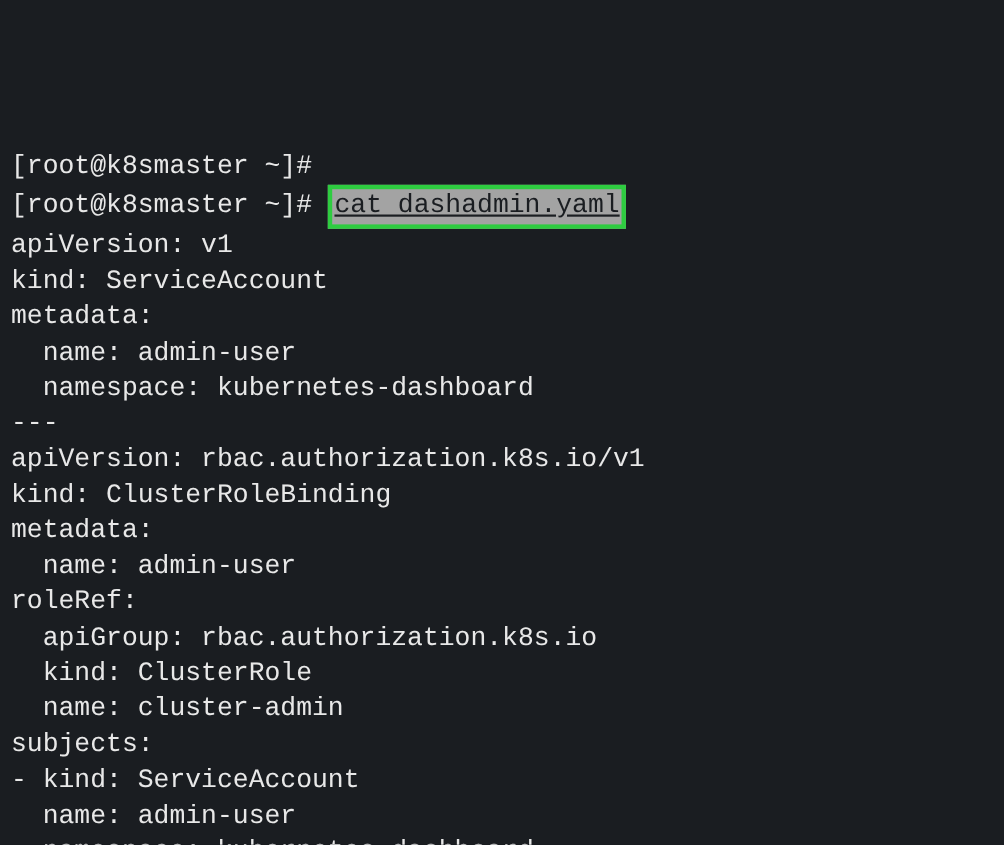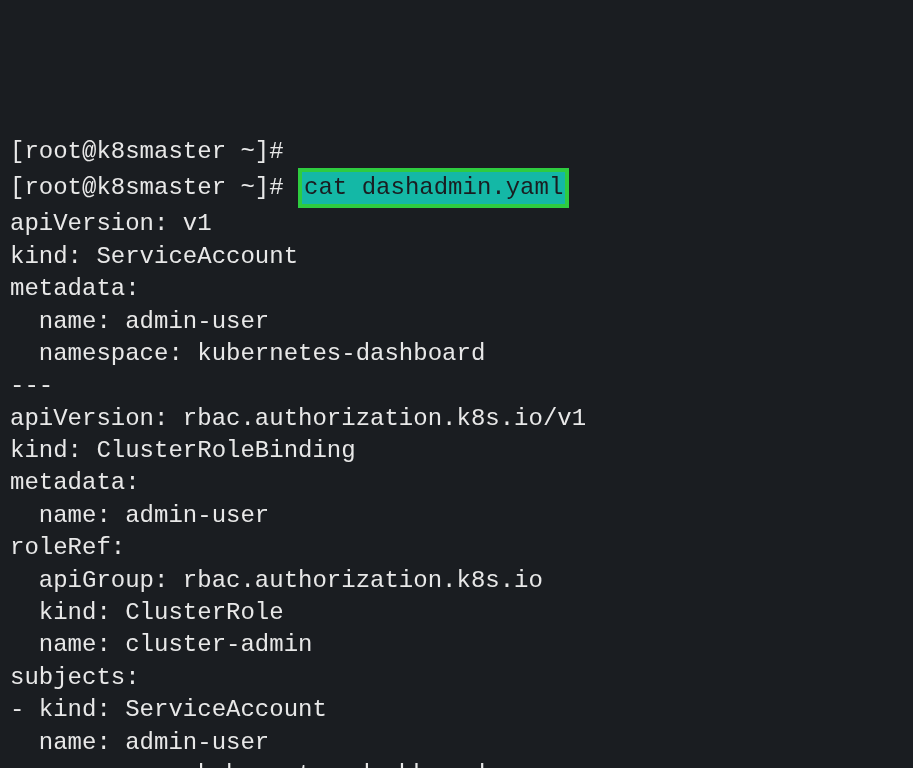--- a/index.html
+++ b/index.html
@@ -17,24 +17,25 @@
       width: 913px;
       height: 768px;
       overflow: hidden;
       white-space: pre;
     }
     .terminal-line {
       white-space: pre;
     }
     .highlight-box {
       border: 4px solid #2ecc40;
-      background-color: #14b8a6;
+      background-color: #a3a3a3;
       color: #1a1d21;
       padding: 0 2px;
       display: inline-block;
+      text-decoration: underline;
     }
   </style>
 </head>
 <body>
 
 
 
 <div><div class="terminal-line"><span>[root@k8smaster ~]#</span></div><div class="terminal-line"><span>[root@k8smaster ~]#</span> <span class="highlight-box">cat dashadmin.yaml</span></div><div class="terminal-line">apiVersion: v1</div><div class="terminal-line">kind: ServiceAccount</div><div class="terminal-line">metadata:</div><div class="terminal-line">  name: admin-user</div><div class="terminal-line">  namespace: kubernetes-dashboard</div><div class="terminal-line">---</div><div class="terminal-line">apiVersion: rbac.authorization.k8s.io/v1</div><div class="terminal-line">kind: ClusterRoleBinding</div><div class="terminal-line">metadata:</div><div class="terminal-line">  name: admin-user</div><div class="terminal-line">roleRef:</div><div class="terminal-line">  apiGroup: rbac.authorization.k8s.io</div><div class="terminal-line">  kind: ClusterRole</div><div class="terminal-line">  name: cluster-admin</div><div class="terminal-line">subjects:</div><div class="terminal-line">- kind: ServiceAccount</div><div class="terminal-line">  name: admin-user</div><div class="terminal-line">  namespace: kubernetes-dashboard</div></div>
 
 

